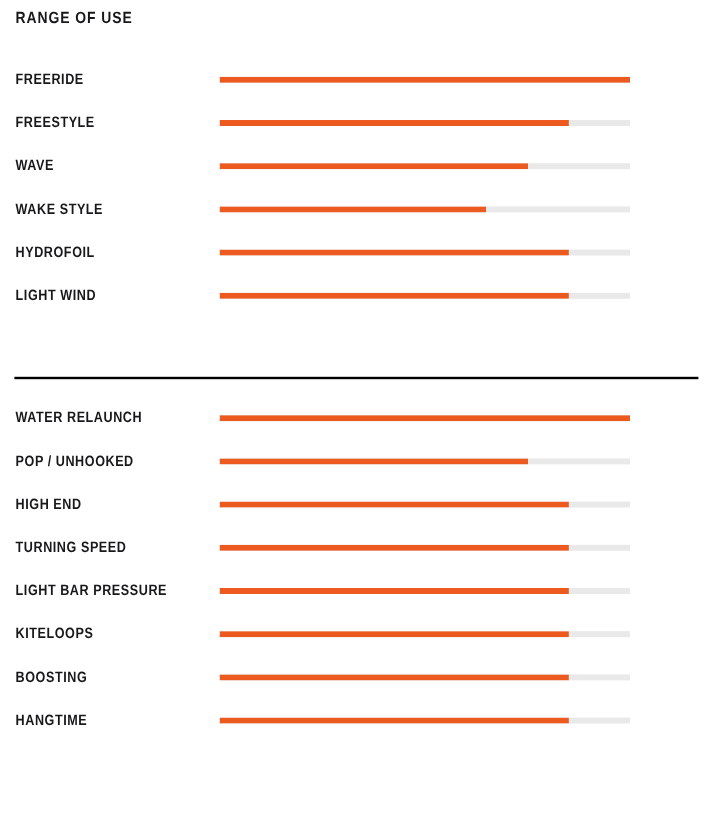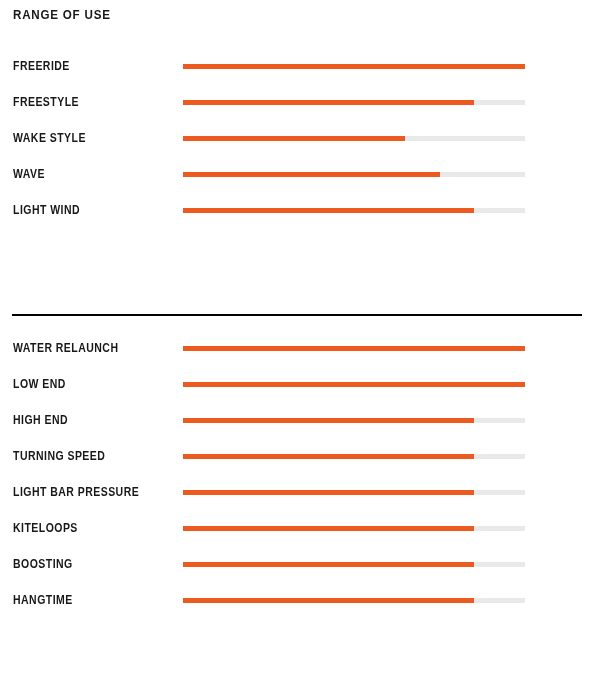--- a/index.html
+++ b/index.html
@@ -114,100 +114,106 @@
 
     <div class="row">
       <div class="row-label">FREESTYLE</div>
       <div class="row-track" style="background: rgb(233, 233, 233);">
         <div class="row-fill" style="width: 85%; background: rgb(236, 90, 32);"></div>
       </div>
     </div>
 
 
     <div class="row">
+      <div class="row-label">WAVE</div>
+      <div class="row-track" style="background: rgb(233, 233, 233);">
+        <div class="row-fill" style="width: 75%; background: rgb(236, 90, 32);"></div>
+      </div>
+    </div>
+
+    <div class="row">
       <div class="row-label">WAKE STYLE</div>
       <div class="row-track" style="background: rgb(233, 233, 233);">
         <div class="row-fill" style="width: 65%; background: rgb(236, 90, 32);"></div>
       </div>
     </div>
 
     <div class="row">
-      <div class="row-label">WAVE</div>
+      <div class="row-label">HYDROFOIL</div>
+      <div class="row-track" style="background: rgb(233, 233, 233);">
+        <div class="row-fill" style="width: 85%; background: rgb(236, 90, 32);"></div>
+      </div>
+    </div>
+
+    <div class="row">
+      <div class="row-label">LIGHT WIND</div>
+      <div class="row-track" style="background: rgb(233, 233, 233);">
+        <div class="row-fill" style="width: 85%; background: rgb(236, 90, 32);"></div>
+      </div>
+    </div>
+
+  </div>
+
+  <div class="divider" style="background: rgb(0, 0, 0);"></div>
+
+  <div class="section section-bottom">
+
+    <div class="row">
+      <div class="row-label">WATER RELAUNCH</div>
+      <div class="row-track" style="background: rgb(233, 233, 233);">
+        <div class="row-fill" style="width: 100%; background: rgb(236, 90, 32);"></div>
+      </div>
+    </div>
+
+    <div class="row">
+      <div class="row-label">POP / UNHOOKED</div>
       <div class="row-track" style="background: rgb(233, 233, 233);">
         <div class="row-fill" style="width: 75%; background: rgb(236, 90, 32);"></div>
       </div>
     </div>
 
 
-    <div class="row">
-      <div class="row-label">LIGHT WIND</div>
+
+    <div class="row">
+      <div class="row-label">HIGH END</div>
+      <div class="row-track" style="background: rgb(233, 233, 233);">
+        <div class="row-fill" style="width: 85%; background: rgb(236, 90, 32);"></div>
+      </div>
+    </div>
+
+    <div class="row">
+      <div class="row-label">TURNING SPEED</div>
+      <div class="row-track" style="background: rgb(233, 233, 233);">
+        <div class="row-fill" style="width: 85%; background: rgb(236, 90, 32);"></div>
+      </div>
+    </div>
+
+    <div class="row">
+      <div class="row-label">LIGHT BAR PRESSURE</div>
+      <div class="row-track" style="background: rgb(233, 233, 233);">
+        <div class="row-fill" style="width: 85%; background: rgb(236, 90, 32);"></div>
+      </div>
+    </div>
+
+    <div class="row">
+      <div class="row-label">KITELOOPS</div>
+      <div class="row-track" style="background: rgb(233, 233, 233);">
+        <div class="row-fill" style="width: 85%; background: rgb(236, 90, 32);"></div>
+      </div>
+    </div>
+
+    <div class="row">
+      <div class="row-label">BOOSTING</div>
+      <div class="row-track" style="background: rgb(233, 233, 233);">
+        <div class="row-fill" style="width: 85%; background: rgb(236, 90, 32);"></div>
+      </div>
+    </div>
+
+    <div class="row">
+      <div class="row-label">HANGTIME</div>
       <div class="row-track" style="background: rgb(233, 233, 233);">
         <div class="row-fill" style="width: 85%; background: rgb(236, 90, 32);"></div>
       </div>
     </div>
 
   </div>
 
-  <div class="divider" style="background: rgb(0, 0, 0);"></div>
-
-  <div class="section section-bottom">
-
-    <div class="row">
-      <div class="row-label">WATER RELAUNCH</div>
-      <div class="row-track" style="background: rgb(233, 233, 233);">
-        <div class="row-fill" style="width: 100%; background: rgb(236, 90, 32);"></div>
-      </div>
-    </div>
-
-
-
-    <div class="row">
-      <div class="row-label">LOW END</div>
-      <div class="row-track" style="background: rgb(233, 233, 233);">
-        <div class="row-fill" style="width: 100%; background: rgb(236, 90, 32);"></div>
-      </div>
-    </div>
-
-    <div class="row">
-      <div class="row-label">HIGH END</div>
-      <div class="row-track" style="background: rgb(233, 233, 233);">
-        <div class="row-fill" style="width: 85%; background: rgb(236, 90, 32);"></div>
-      </div>
-    </div>
-
-    <div class="row">
-      <div class="row-label">TURNING SPEED</div>
-      <div class="row-track" style="background: rgb(233, 233, 233);">
-        <div class="row-fill" style="width: 85%; background: rgb(236, 90, 32);"></div>
-      </div>
-    </div>
-
-    <div class="row">
-      <div class="row-label">LIGHT BAR PRESSURE</div>
-      <div class="row-track" style="background: rgb(233, 233, 233);">
-        <div class="row-fill" style="width: 85%; background: rgb(236, 90, 32);"></div>
-      </div>
-    </div>
-
-    <div class="row">
-      <div class="row-label">KITELOOPS</div>
-      <div class="row-track" style="background: rgb(233, 233, 233);">
-        <div class="row-fill" style="width: 85%; background: rgb(236, 90, 32);"></div>
-      </div>
-    </div>
-
-    <div class="row">
-      <div class="row-label">BOOSTING</div>
-      <div class="row-track" style="background: rgb(233, 233, 233);">
-        <div class="row-fill" style="width: 85%; background: rgb(236, 90, 32);"></div>
-      </div>
-    </div>
-
-    <div class="row">
-      <div class="row-label">HANGTIME</div>
-      <div class="row-track" style="background: rgb(233, 233, 233);">
-        <div class="row-fill" style="width: 85%; background: rgb(236, 90, 32);"></div>
-      </div>
-    </div>
-
-  </div>
-
 </div>
 
 </body></html>

